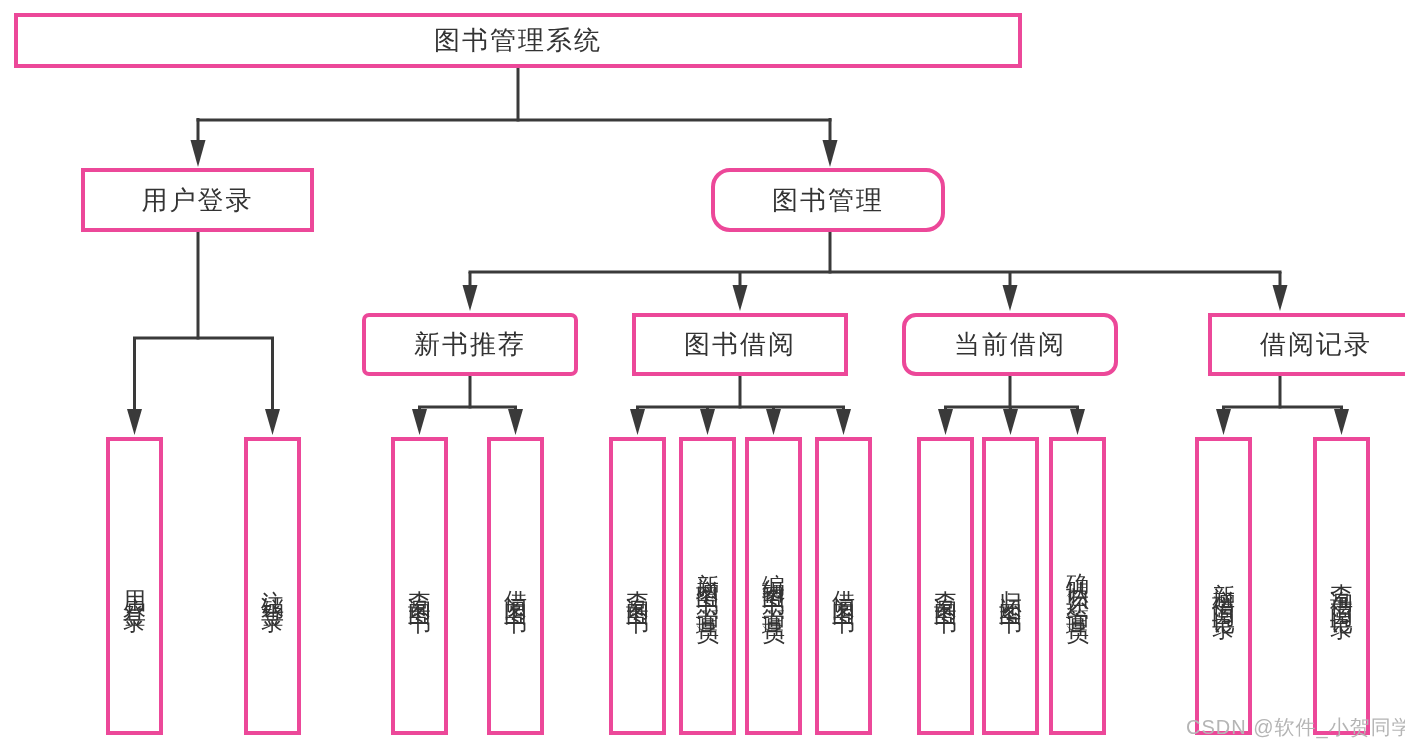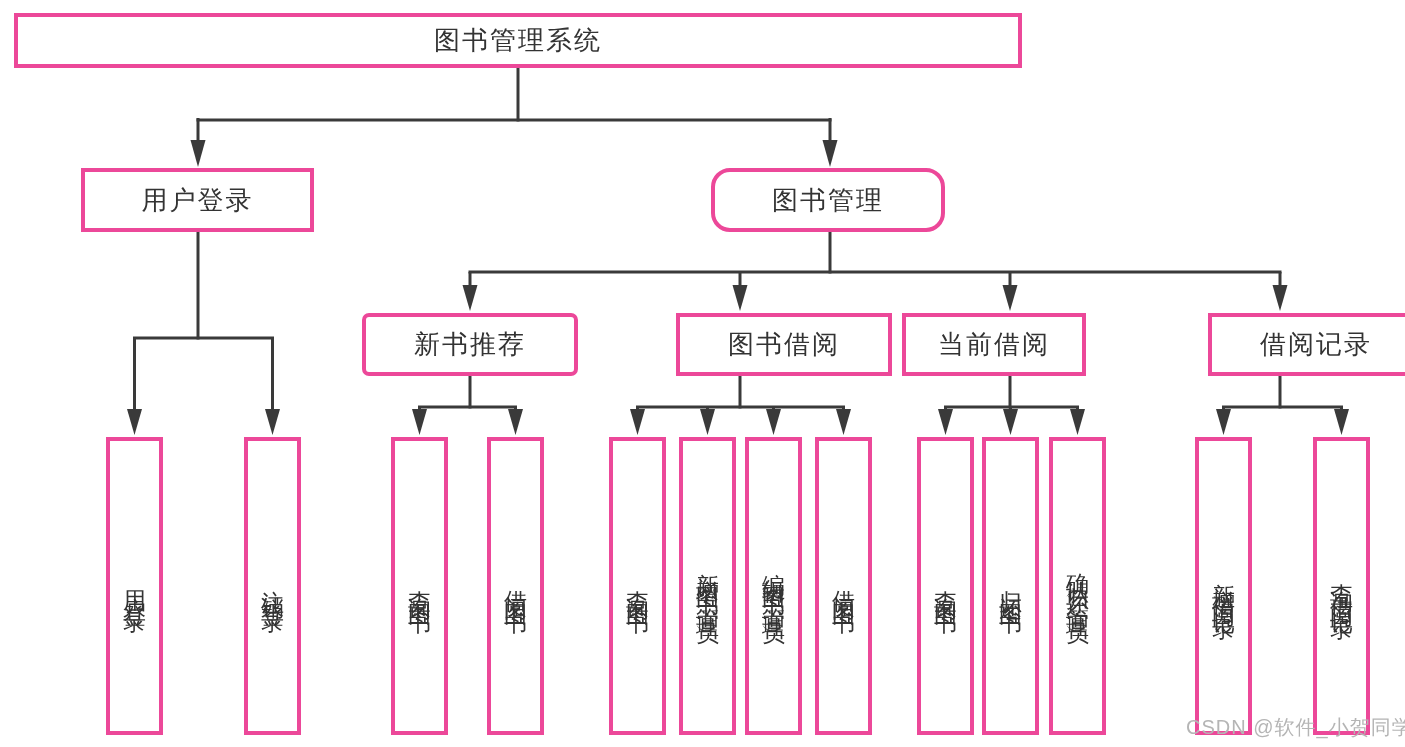--- a/index.html
+++ b/index.html
@@ -143,24 +143,24 @@
   <div class="box" style="left:81px; top:168px; width:233px; height:64px;">
     <span class="hlabel">用户登录</span>
   </div>
   <div class="box" style="left:711px; top:168px; width:234px; height:64px;border-radius:19px;">
     <span class="hlabel">图书管理</span>
   </div>
 
   <div class="box" style="left:362px; top:313px; width:216px; height:63px;border-radius:7px;">
     <span class="hlabel">新书推荐</span>
   </div>
-  <div class="box" style="left:632px; top:313px; width:216px; height:63px;margin-left:44px;">
+  <div class="box" style="left:632px; top:313px; width:216px; height:63px;">
     <span class="hlabel">图书借阅</span>
   </div>
-  <div class="box" style="left:902px; top:313px; width:184px; height:63px;">
+  <div class="box" style="left:902px; top:313px; width:216px; height:63px;border-radius:14px;">
     <span class="hlabel">当前借阅</span>
   </div>
   <div class="box" style="left:1172px; top:313px; width:216px; height:63px;margin-left:36px;">
     <span class="hlabel">借阅记录</span>
   </div>
 
   <div class="box leaf" style="left:106px;">
     <span class="vlabel">用户登录</span>
   </div>
   <div class="box leaf" style="left:244px;">

